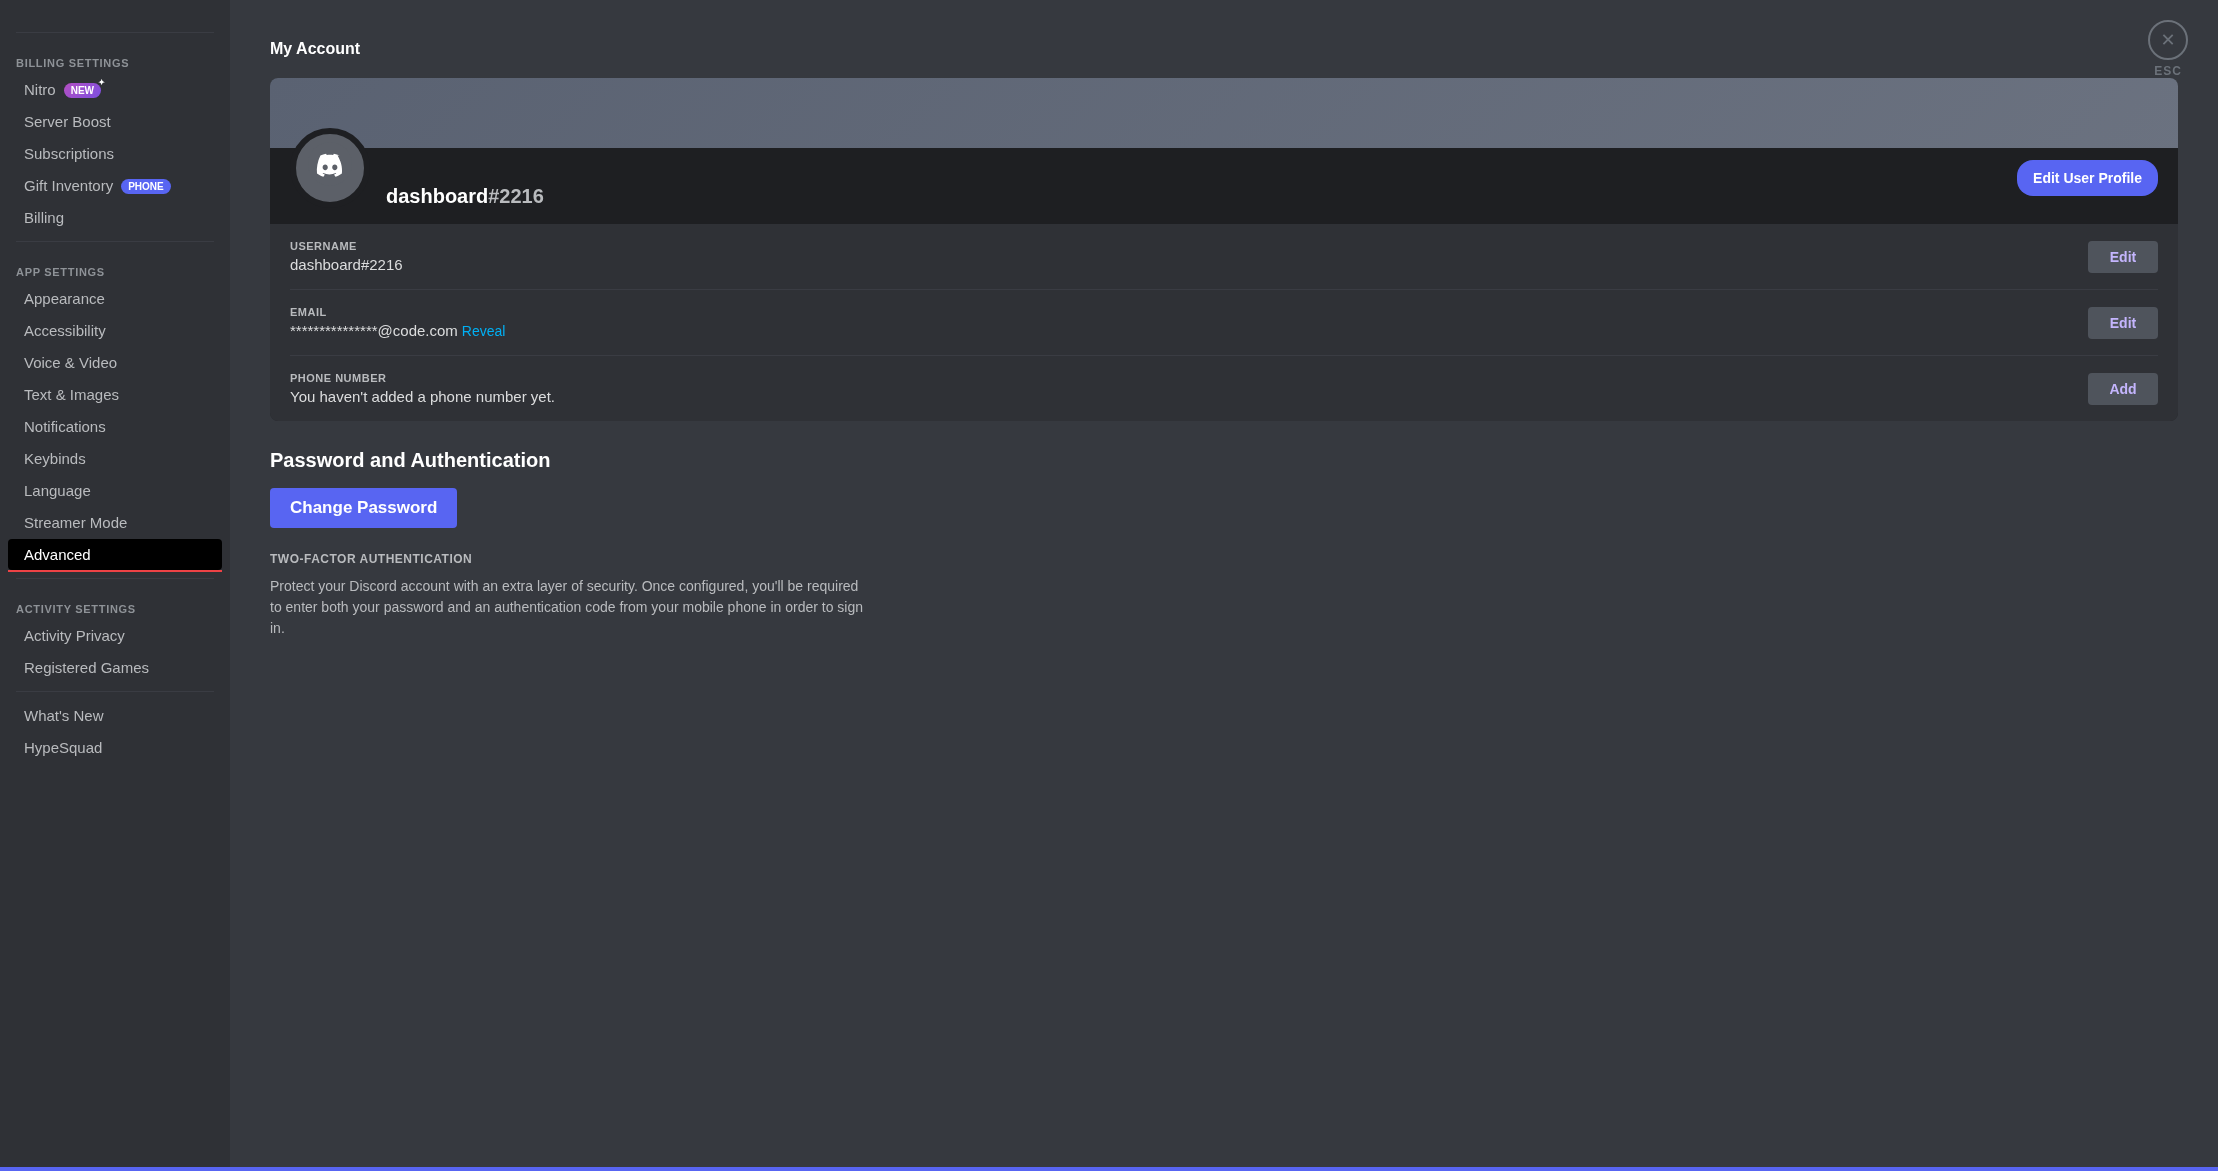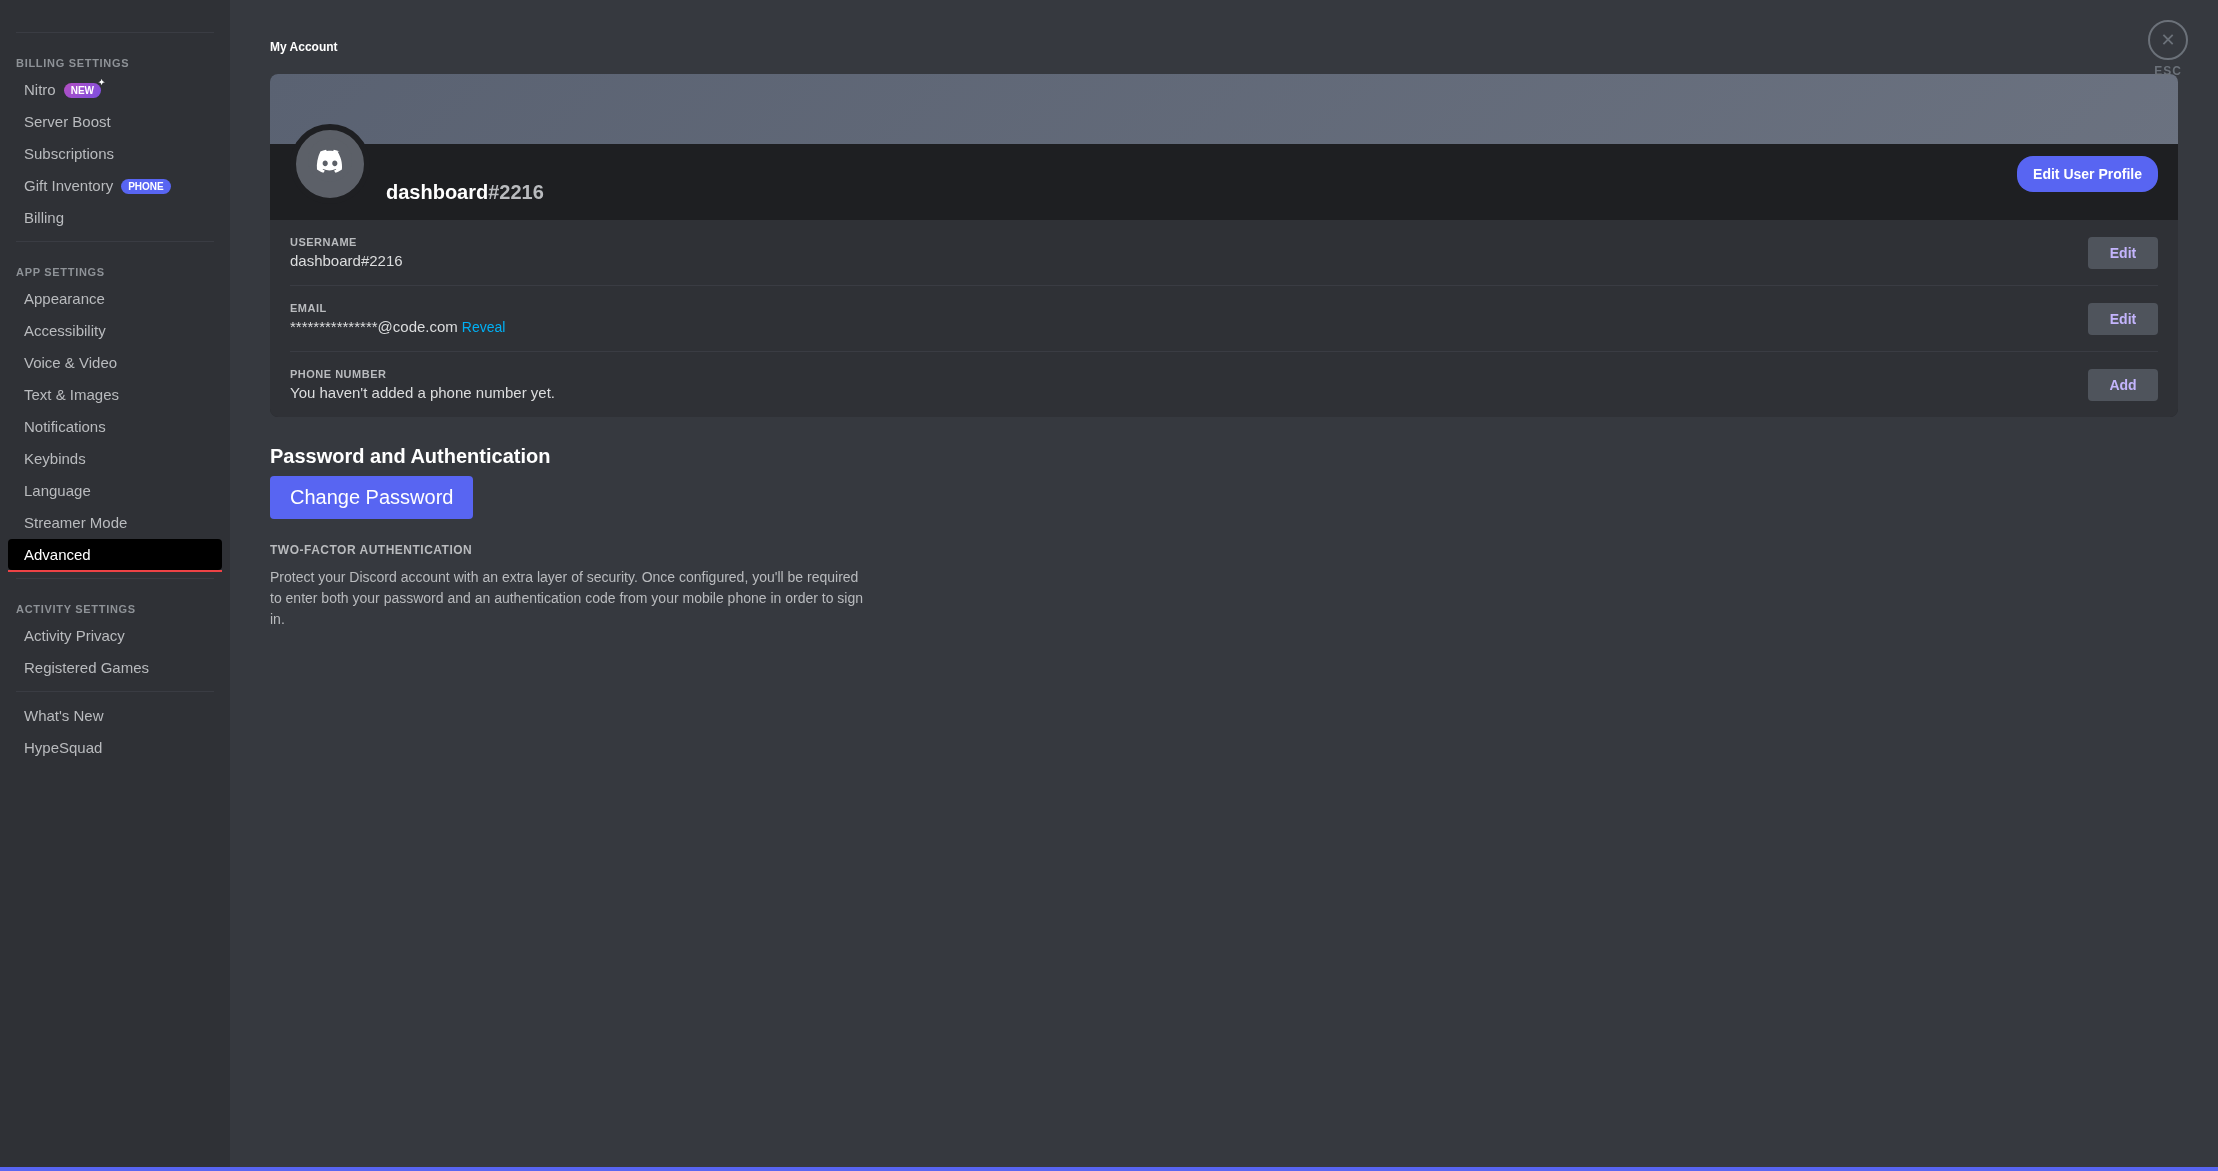--- a/index.html
+++ b/index.html
@@ -124,21 +124,21 @@
     }
     .close-label {
       font-size: 12px;
       color: #6b7179;
       font-weight: 600;
       letter-spacing: 1px;
     }
 
     
     .page-title {
-      font-size: 12px;
+      font-size: 16px;
       font-weight: 700;
       color: #fff;
       margin-bottom: 20px;
     }
 
     
     .profile-card {
       background: #292b2f;
       border-radius: 8px;
       margin-bottom: 28px;
@@ -241,31 +241,31 @@
       font-weight: 600;
       cursor: pointer;
       min-width: 70px;
     }
 
     
     .section-title {
       font-size: 20px;
       font-weight: 700;
       color: #fff;
-      margin-bottom: 8px;
+      margin-bottom: 16px;
     }
 
     .change-password-btn {
       background: #5865f2;
       color: #fff;
       border: none;
       border-radius: 4px;
       padding: 10px 20px;
-      font-size: 20px;
-      font-weight: 400;
+      font-size: 17px;
+      font-weight: 700;
       cursor: pointer;
       margin-bottom: 24px;
     }
 
     .tfa-section-label {
       font-size: 12px;
       font-weight: 700;
       color: #b9bbbe;
       text-transform: uppercase;
       letter-spacing: 0.5px;

